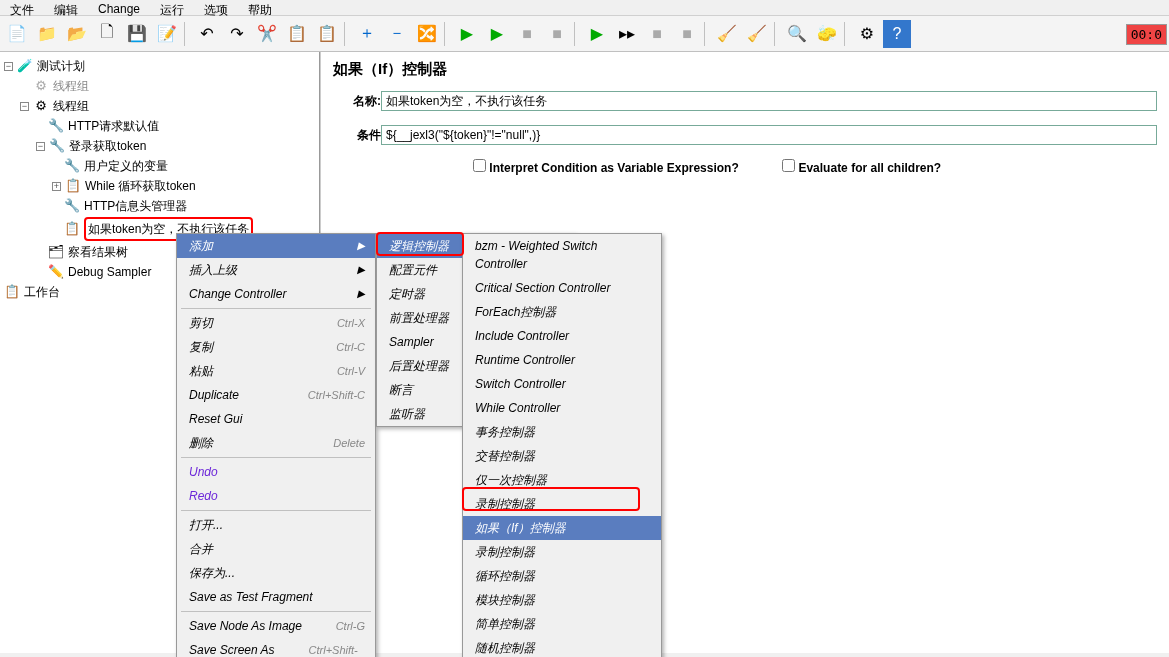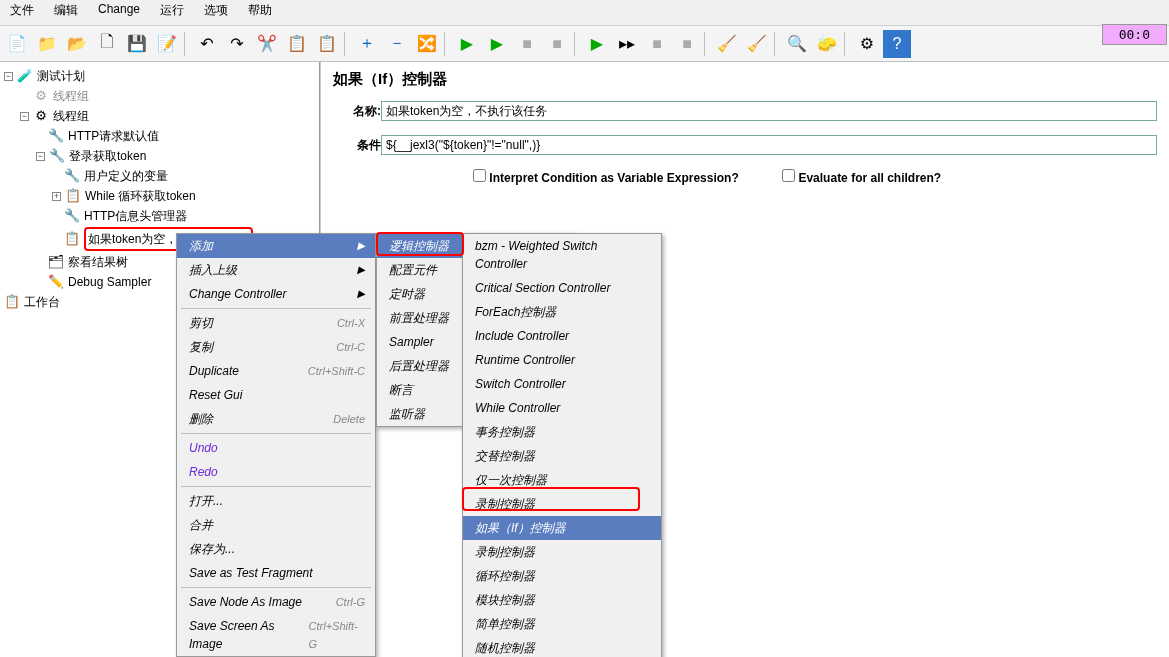--- a/index.html
+++ b/index.html
@@ -1,24 +1,24 @@
 <!DOCTYPE html>
 <html><head>
 <meta charset="utf-8">
 <style>
 * { box-sizing: border-box; margin: 0; padding: 0; font-family: "Microsoft YaHei", Arial, sans-serif; font-size: 12px; }
 body { background: #f0f0f0; width: 1169px; height: 657px; overflow: hidden; position: relative; }
 
-.menubar { background: #f0f0f0; display: flex; height: 26px; border-bottom: 1px solid #d0d0d0; }
+.menubar { background: #f0f0f0; display: flex; height: 16px; border-bottom: 1px solid #d0d0d0; }
 .menubar span { padding: 2px 10px; cursor: default; }
 
 .toolbar { background: #f4f4f4; height: 36px; display: flex; align-items: center; border-bottom: 1px solid #c0c0c0; padding: 2px; }
 .tool { width: 28px; height: 28px; margin: 1px; border: 1px solid transparent; display: flex; align-items: center; justify-content: center; font-size: 16px; cursor: pointer; background: #f4f4f4; }
 .sep { width: 6px; height: 24px; border-left: 1px solid #c0c0c0; margin: 0 2px; }
-.timer { position: absolute; right: 2px; top: 24px; font-family: monospace; font-size: 13px; border: 1px solid #999; padding: 2px 16px; background: #f0abfc; }
+.timer { position: absolute; right: 2px; top: 24px; font-family: monospace; font-size: 13px; border: 1px solid #999; padding: 2px 4px; background: #ef4444; }
 
 .main { display: flex; height: calc(100% - 56px); }
 .tree-panel { width: 320px; background: #fff; border-right: 1px solid #999; padding: 4px 0; overflow: auto; }
 .tree-item { display: flex; align-items: center; padding: 1px 0 1px 4px; line-height: 18px; white-space: nowrap; }
 .toggle { width: 9px; height: 9px; border: 1px solid #888; display: inline-flex; align-items: center; justify-content: center; font-size: 9px; line-height: 1; margin-right: 4px; background: #fff; cursor: pointer; color: #555;}
 .tree-icon { width: 16px; height: 16px; margin-right: 4px; display: inline-flex; align-items: center; justify-content: center; font-size: 13px; }
 .ind { display:inline-block; }
 
 .highlight-box { border: 2px solid red; border-radius: 4px; padding: 1px 2px; }
 
@@ -199,20 +199,24 @@
   <div class="ctx-sep"></div>
   <div class="ctx-item">
       <span>剪切</span>
       <span class="sc">Ctrl-X</span>
     </div>
   <div class="ctx-item">
       <span>复制</span>
       <span class="sc">Ctrl-C</span>
     </div>
   <div class="ctx-item">
+      <span>粘贴</span>
+      <span class="sc">Ctrl-V</span>
+    </div>
+  <div class="ctx-item">
       <span>Duplicate</span>
       <span class="sc">Ctrl+Shift-C</span>
     </div>
   <div class="ctx-item">
       <span>Reset Gui</span>
     </div>
   <div class="ctx-item">
       <span>删除</span>
       <span class="sc">Delete</span>
     </div>

